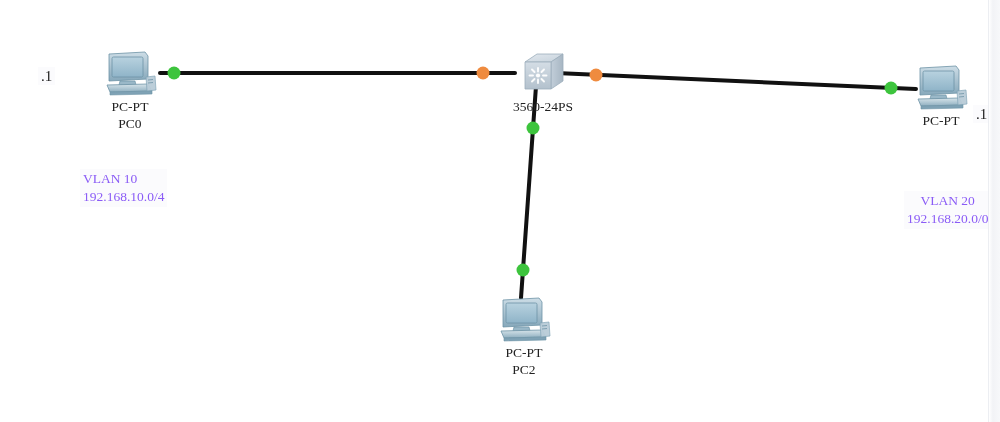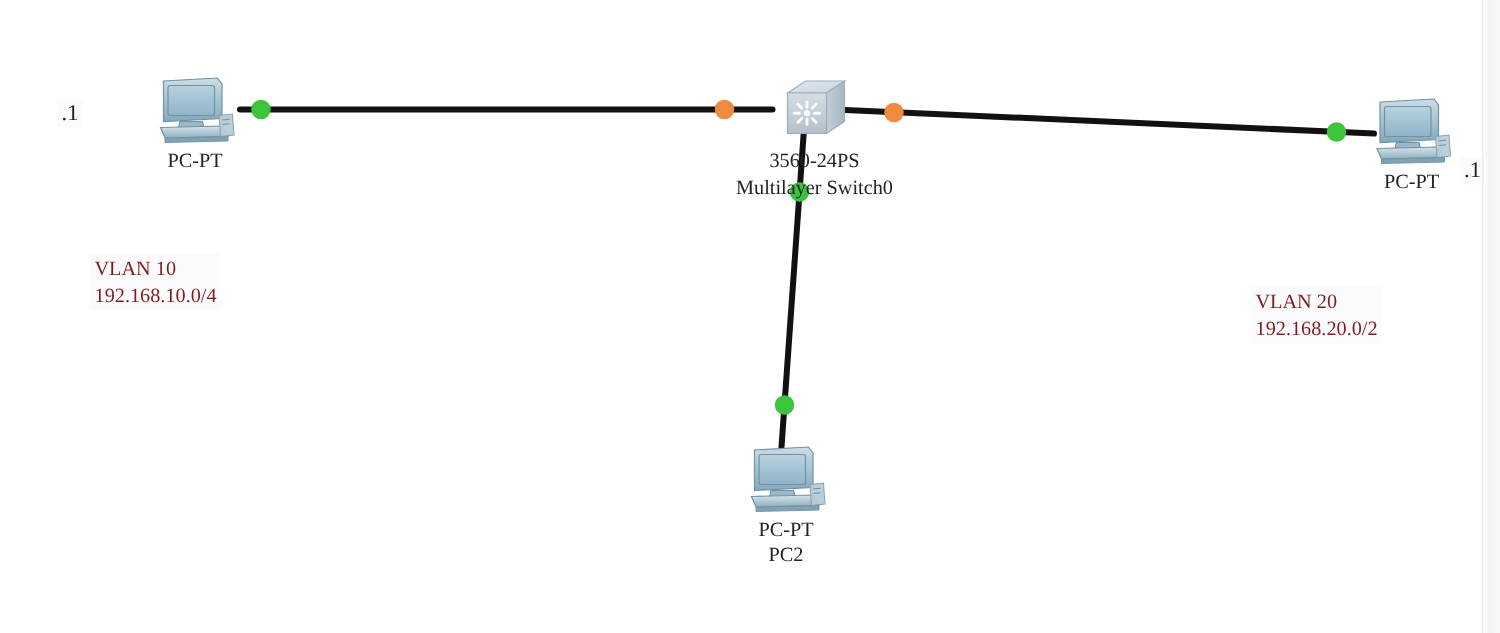--- a/index.html
+++ b/index.html
@@ -74,22 +74,23 @@
   .switch-node .dev-labels {
     font-size: 13.5px;
     line-height: 18px;
   }
 
   
   .annot {
     position: absolute;
     font-size: 13.5px;
     line-height: 18px;
-    color: #7f1d1d;
+    color: #8b5cf6;
     white-space: nowrap;
+    margin-left: 20px;
   }
   .annot.vlan {
     background: #fbfbfd;
     padding: 1px 3px;
   }
   .annot.vlan span {
     display: block;
   }
   .octet {
     position: absolute;
@@ -149,20 +150,21 @@
         <path d="M6,35 L47,34 L51,41 L9,42 Z" fill="url(#base0)" stroke="#6d93a6" stroke-width="0.8"></path>
         <path d="M9,42 L51,41 L51,44 L9,45 Z" fill="#7fa2b5" stroke="#6d93a6" stroke-width="0.6"></path>
 
         <path d="M45,27 L54,26 L55,40 L46,41 Z" fill="#b9ccd8" stroke="#7ea2b4" stroke-width="0.7" opacity="0.95"></path>
         <path d="M47,30 L52,29.5" stroke="#6d93a6" stroke-width="0.8"></path>
         <path d="M47,33 L52,32.5" stroke="#6d93a6" stroke-width="0.8"></path>
       </svg>
     </span>
     <span class="dev-labels">
       <span class="dev-model">PC-PT</span>
+      <span class="dev-name">PC0</span>
     </span>
   </div>
 
   <div class="node switch-node" style="left:543px; top:50px; width:220px; margin-left:-110px;">
     <span class="icon-wrap">
       <svg width="48" height="48" viewBox="0 0 48 48">
         <defs>
           <linearGradient id="swTop" x1="0" y1="0" x2="1" y2="1">
             <stop offset="0" stop-color="#e2e8ee"></stop>
             <stop offset="1" stop-color="#c6d2dc"></stop>
@@ -191,21 +193,20 @@
           <line x1="13" y1="19.5" x2="15.5" y2="22"></line>
           <line x1="22.5" y1="29" x2="25" y2="31.5"></line>
           <line x1="25" y1="19.5" x2="22.5" y2="22"></line>
           <line x1="15.5" y1="29" x2="13" y2="31.5"></line>
         </g>
         <circle cx="19" cy="25.5" r="2.1" fill="#ffffff" opacity="0.95"></circle>
       </svg>
     </span>
     <span class="dev-labels">
       <span class="dev-model">3560-24PS</span>
-      <span class="dev-name">Multilayer Switch0</span>
     </span>
   </div>
 
   <div class="node pc-node" style="left:941px; top:64px; width:120px; margin-left:-60px;">
     <span class="icon-wrap">
       <svg width="58" height="48" viewBox="0 0 58 48">
         <path d="M8,4 L44,2 L47,6 L47,29 L8,31 Z" fill="url(#case0)" stroke="#6d93a6" stroke-width="0.8"></path>
         <rect x="11" y="7" width="31" height="20" rx="1.5" fill="url(#scr0)" stroke="#6d93a6" stroke-width="0.8"></rect>
         <path d="M19,31 L34,31 L35,35 L18,35 Z" fill="#9ab8c8" stroke="#6d93a6" stroke-width="0.7"></path>
         <path d="M6,35 L47,34 L51,41 L9,42 Z" fill="url(#base0)" stroke="#6d93a6" stroke-width="0.8"></path>
@@ -241,19 +242,19 @@
 
   <div class="octet" style="left:38px; top:67px;">.1</div>
 
   <div class="octet" style="left:973px; top:105px;">.1</div>
 
   <div class="annot vlan" style="left:60px; top:169px;">
     <span>VLAN 10</span>
     <span>192.168.10.0/4</span>
   </div>
 
-  <div class="annot vlan" style="left:834px; top:191px;">
+  <div class="annot vlan" style="left:884px; top:191px;text-align:center;">
     <span>VLAN 20</span>
-    <span>192.168.20.0/2</span>
+    <span>192.168.20.0/0</span>
   </div>
 
   <div class="page-edge"></div>
 </div>
 
 </body></html>

